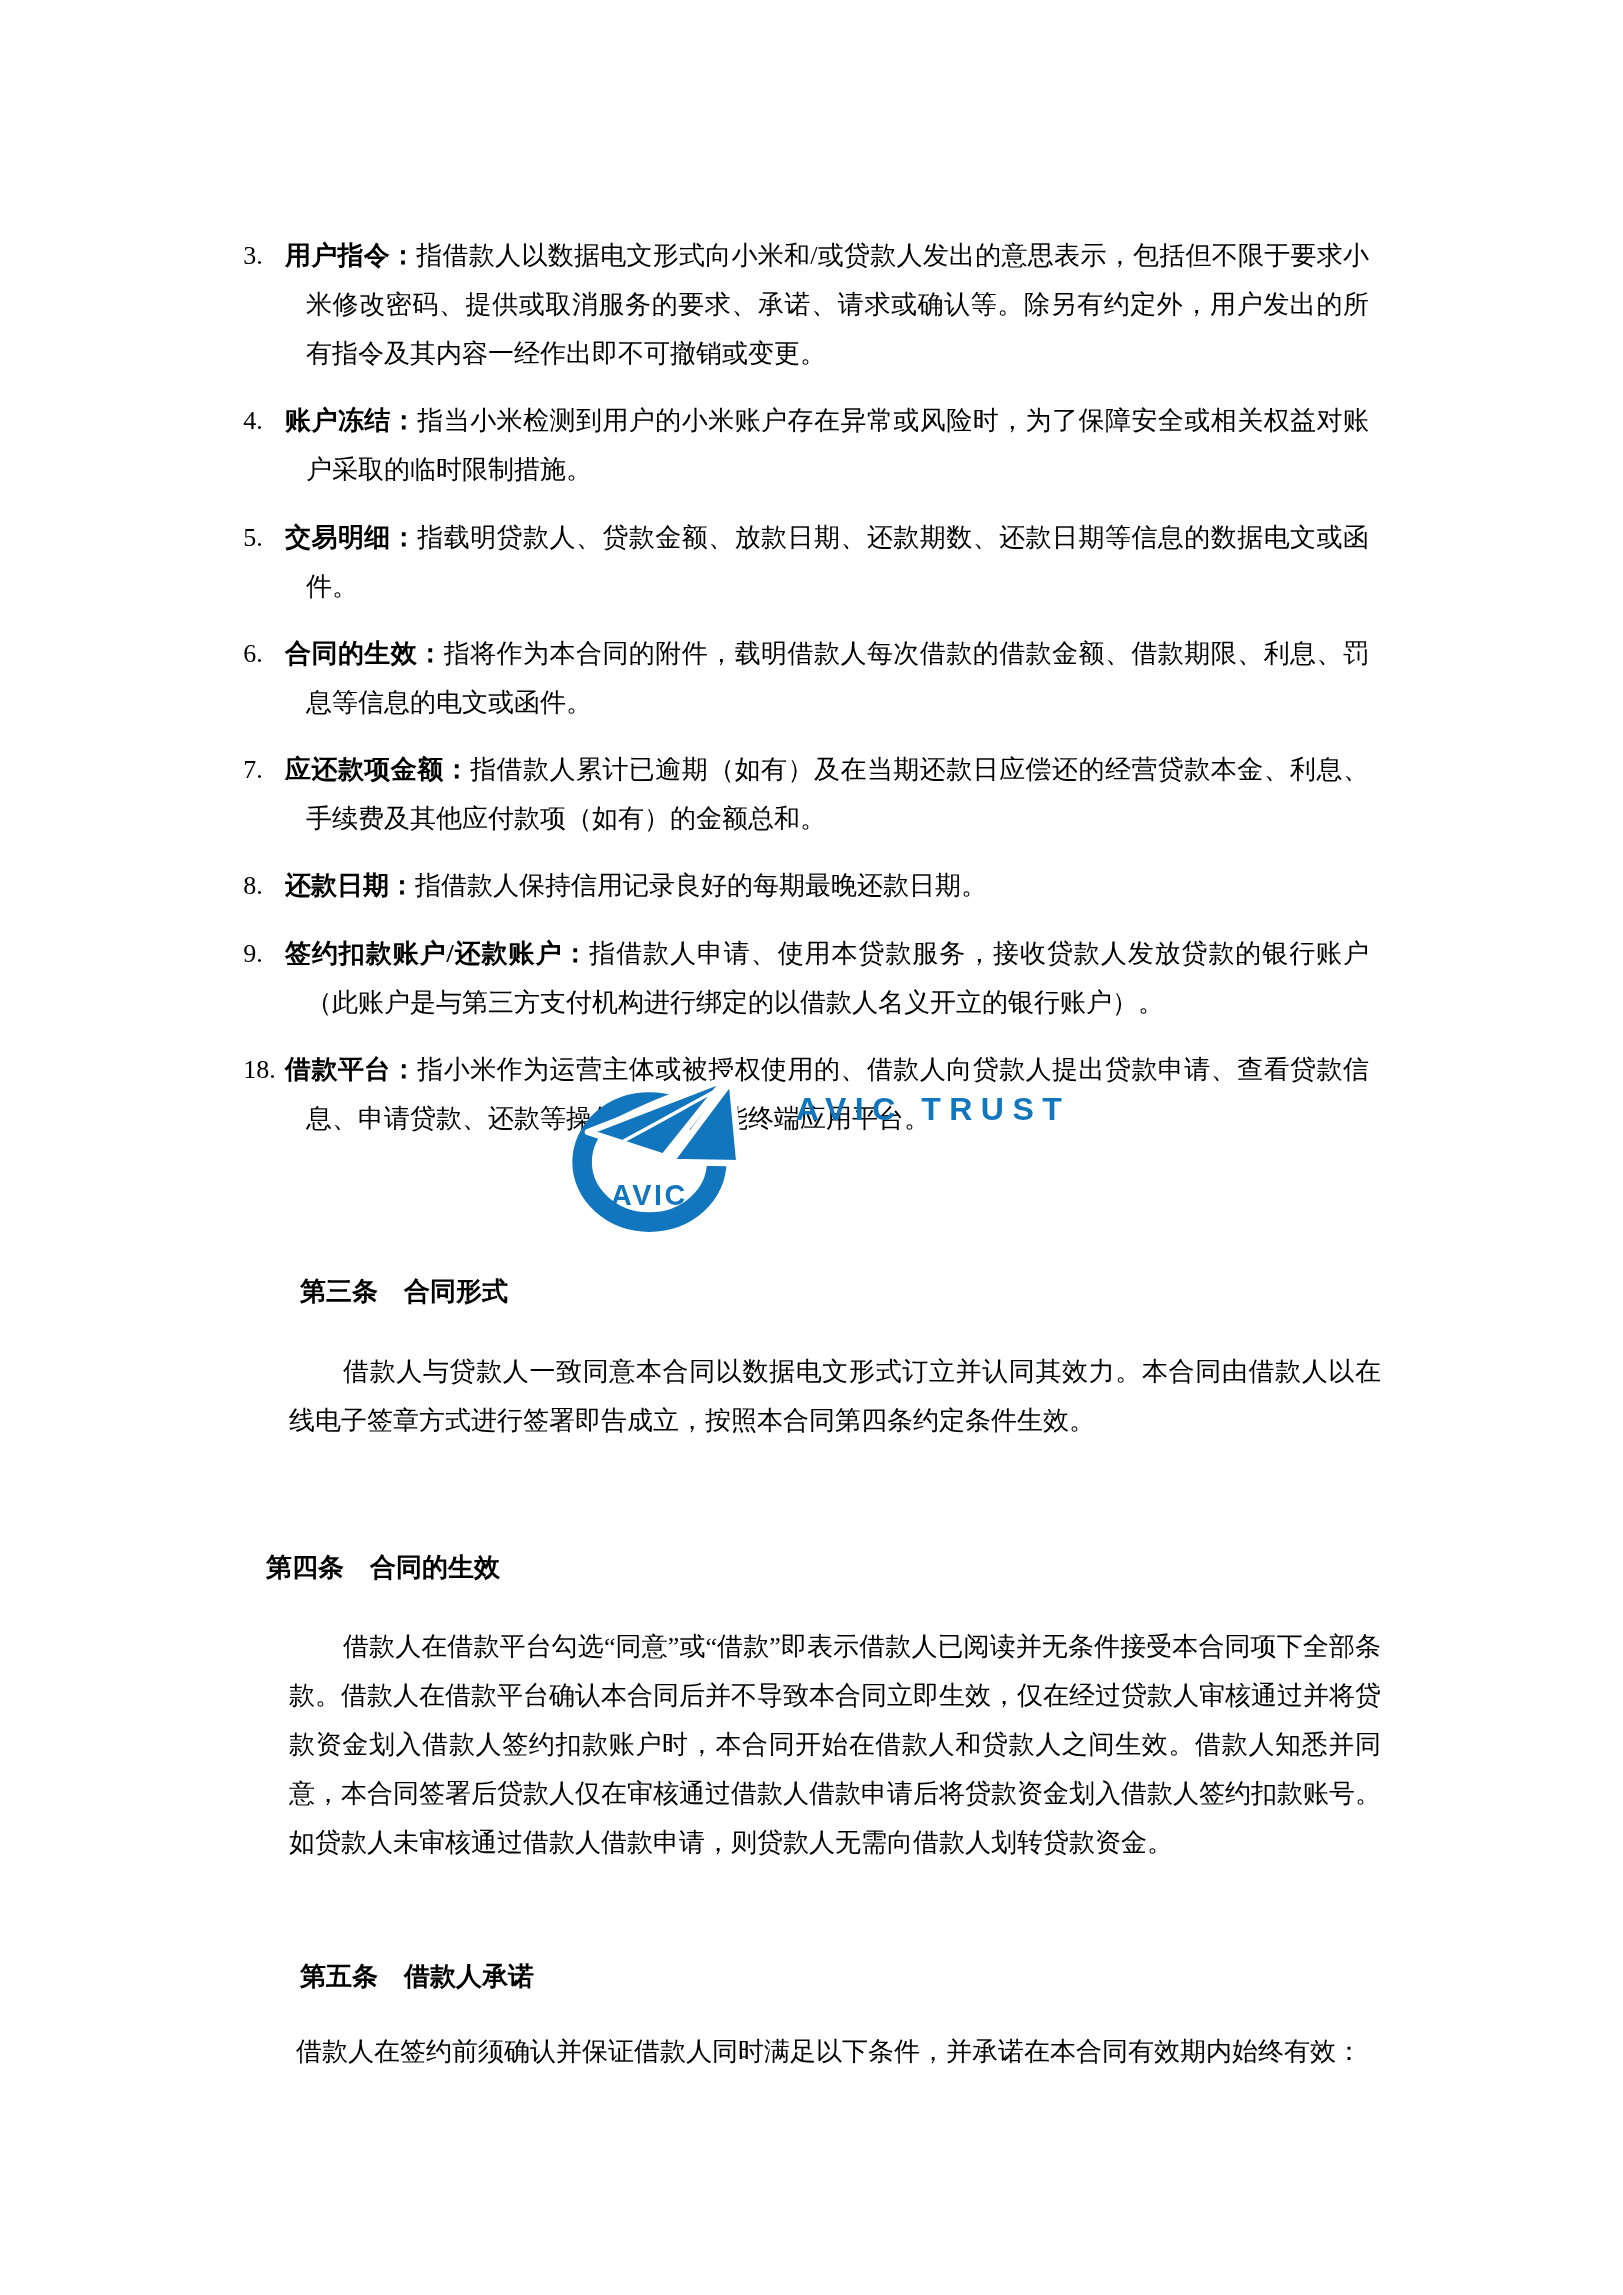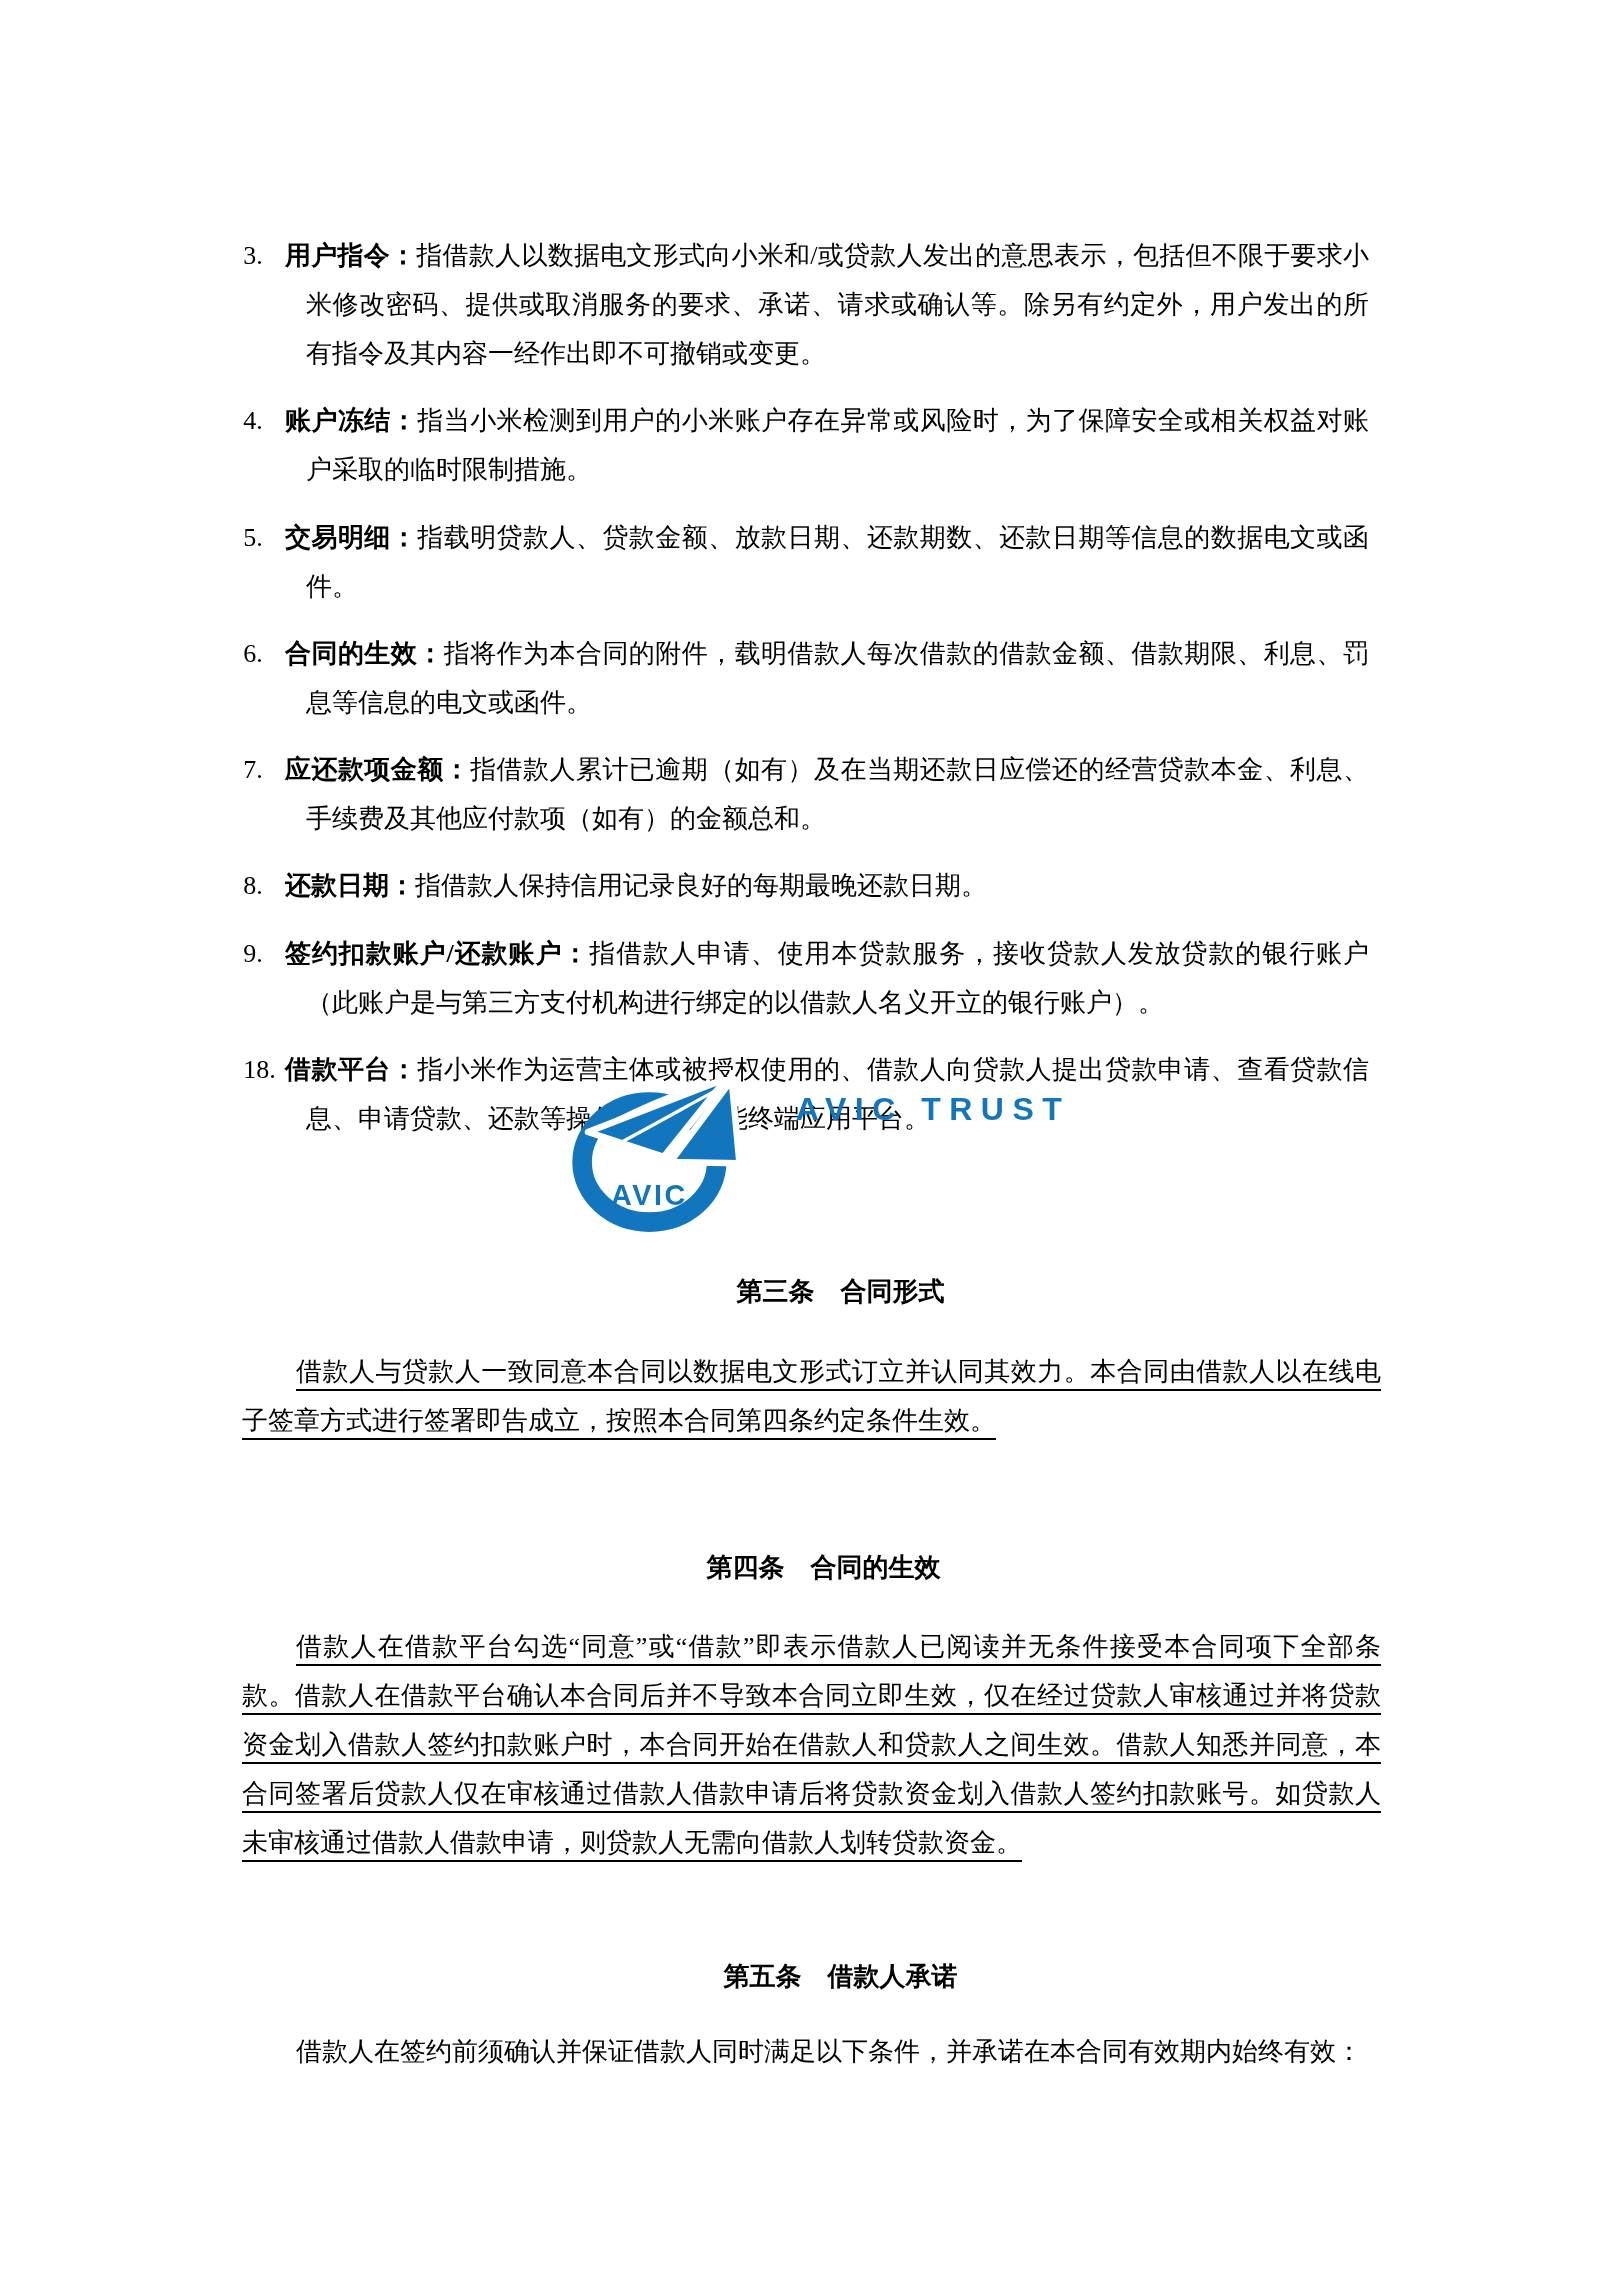--- a/index.html
+++ b/index.html
@@ -15,24 +15,24 @@
     padding:219px 242px 0 242px;
     overflow:hidden;
   }
   
   .defs{margin:0;padding:0;list-style:none;}
   .def{position:relative;padding-left:52px;margin:0 0 18.3px 0;}
   .def-num{position:absolute;left:1.3px;top:0;width:48px;}
   .def-body{margin:12px;text-align:justify;text-indent:-21px;}
   .term{font-weight:bold;}
   
-  .sec-h{font-size:26px;font-weight:bold;line-height:49px;margin:0 0 31px 58px;text-align:center;}
+  .sec-h{font-size:26px;font-weight:bold;line-height:49px;margin:0 0 31px 58px;}
   .sec-h.first{margin-top:124px;}
   .para{margin:0;text-align:justify;text-indent:54px;}
-  .u{text-decoration:underline;text-decoration-thickness:2px;text-underline-offset:9.2px;}
+  .u{text-decoration-thickness:2px;text-underline-offset:9.2px;margin-left:47px;}
   .gap-150{margin-top:98px;}
   .gap-45{margin-bottom:29.5px;margin-left:24px;}
   .gap-133{margin-top:87px;}
   .gap-37{margin-bottom:24px;font-family:Liberation Mono, monospace;}
   
   .logo{
     position:absolute;left:571px;top:1077px;
     display:flex;align-items:flex-start;
     font-family:"Liberation Sans","DejaVu Sans",sans-serif;
   }

